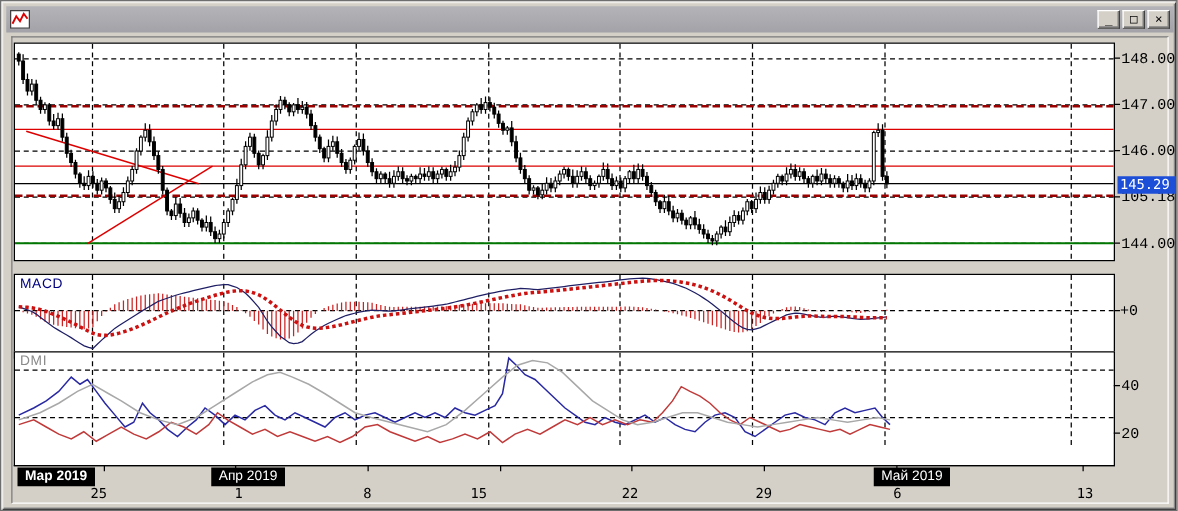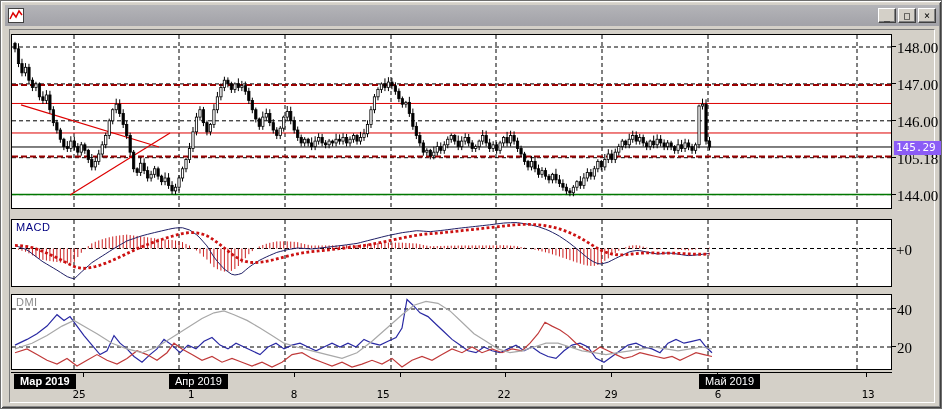--- a/index.html
+++ b/index.html
@@ -28,33 +28,33 @@
   }
   .client{
     position:absolute;left:8px;top:28px;width:926px;height:374px;
     background:#d4d0c8;border:1px solid;border-color:#7a7a7a #ffffff #ffffff #7a7a7a;
   }
   .panel{
     position:absolute;background:#ffffff;border:1px solid #000;
   }
   #main-panel{left:10px;top:33px;width:881px;height:175px;}
   #macd-panel{left:10px;top:218px;width:881px;height:68px;}
-  #dmi-panel{left:10px;top:293px;width:881px;height:76px;}
+  #dmi-panel{left:10px;top:280px;width:881px;height:92px;}
   .panel svg{position:absolute;left:0;top:0;}
   .corner-label{position:absolute;left:4px;top:1px;font-size:11px;letter-spacing:0.5px;z-index:5;}
   #macd-label{color:#000080;}
   #dmi-label{color:#8a8a8a;}
   .axis-num{
-    position:absolute;font-family:Liberation Serif, serif;
-    font-size:15px;color:#000;white-space:nowrap;
+    position:absolute;font-family:Liberation Mono, monospace;
+    font-size:12px;color:#000;white-space:nowrap;
   }
   .tick-h{position:absolute;left:890px;width:5px;height:0;border-top:1px solid #000;}
   .cur-badge{
     position:absolute;left:893px;top:140px;width:47px;height:14px;
-    background:#8b5cf6;color:#fff;font-family:"DejaVu Sans Mono",monospace;
+    background:#1d4ed8;color:#fff;font-family:"DejaVu Sans Mono",monospace;
     font-size:11px;line-height:14px;text-align:left;padding-left:2px;
   }
   .time-axis-line{position:absolute;left:10px;top:371px;width:881px;height:0;border-top:1px solid #000;}
   .tick-v{position:absolute;top:371px;width:0;height:5px;border-left:1px solid #000;}
   .month-box{
     position:absolute;top:373px;height:15px;background:#000;color:#fff;
     font-size:11px;line-height:15px;padding:0 6px;white-space:nowrap;
   }
   .day-label{
     position:absolute;top:387px;font-family:"DejaVu Sans Mono",monospace;

